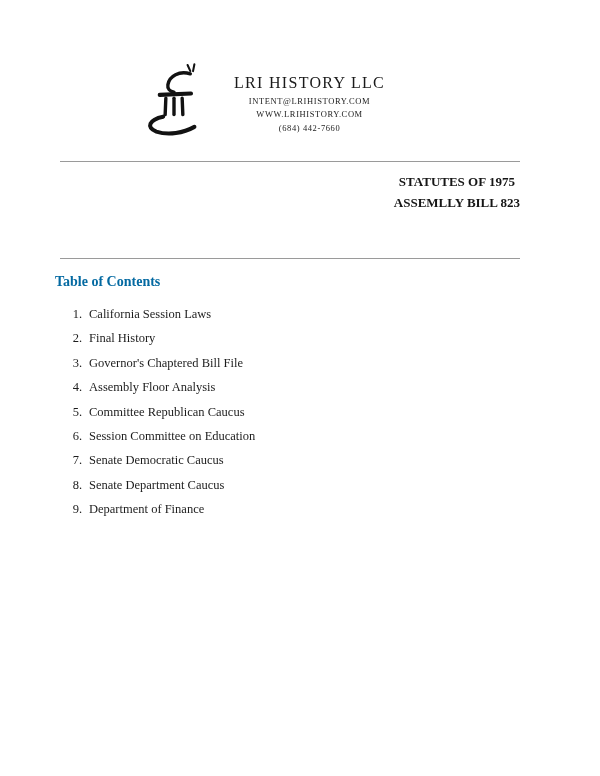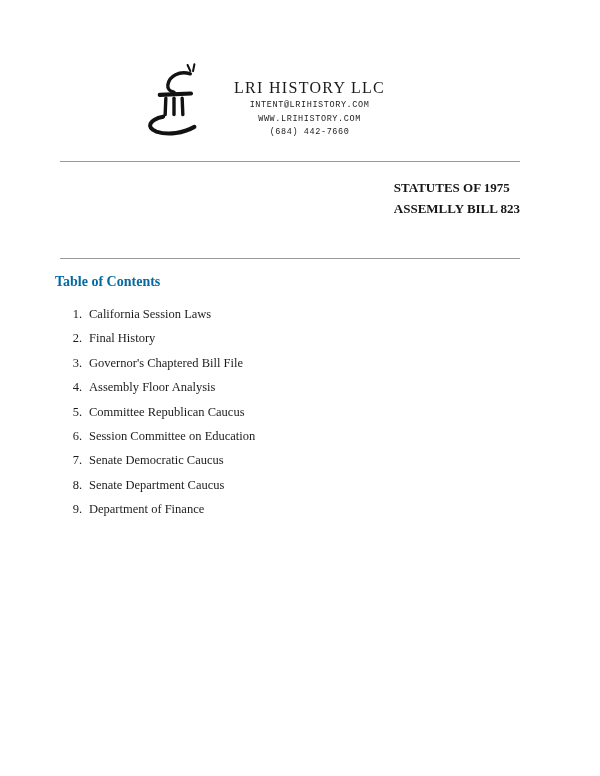--- a/index.html
+++ b/index.html
@@ -8,33 +8,33 @@
     width: 600px;
     height: 776px;
     position: relative;
     overflow: hidden;
     font-family: "Liberation Serif", serif;
     color: #1c1c1c;
   }
   .page { position: absolute; inset: 0; background: #ffffff; }
 
   
-  .header { position: absolute; top: 58px; left: 140px; display: flex; align-items: center; }
+  .header { position: absolute; top: 58px; left: 140px; display: flex; align-items: flex-start; }
   .logo { width: 68px; height: 84px; margin-right: 26px; }
   .header-text { text-align: center; padding-top: 16px; }
   .company { font-size: 16px; letter-spacing: 1.3px; color: #1a1a1a; font-weight: normal; }
-  .contact { font-size: 8.5px; letter-spacing: 0.6px; margin-top: 3.5px; color: #222; font-family: Liberation Mono, monospace; }
+  .contact { font-size: 8.5px; letter-spacing: 0.6px; margin-top: 3.5px; color: #222; }
 
   
   .rule { position: absolute; left: 60px; width: 460px; height: 0; border: none; border-top: 1px solid #9a9a9a; }
   .rule-1 { top: 161px; }
   .rule-2 { top: 258px; }
 
   
-  .doc-block { position: absolute; top: 177px; right: 80px; text-align: left; }
+  .doc-block { position: absolute; top: 171px; right: 80px; text-align: center; }
   .doc-line { font-weight: bold; font-size: 13px; line-height: 21px; white-space: pre; color: #161616; }
 
   
   .toc-title { position: absolute; top: 274px; left: 55px; font-weight: bold; font-size: 14px; color: #0369a1; }
   .toc-list { position: absolute; top: 308px; left: 68px; }
   .toc-item { display: flex; align-items: baseline; font-size: 12.5px; line-height: 13px; margin-bottom: 11.4px; color: #1c1c1c; }
   .toc-num { width: 14px; text-align: right; margin-right: 7px; flex: 0 0 auto; }
   .toc-label { white-space: nowrap; }
 </style>
 </head>

